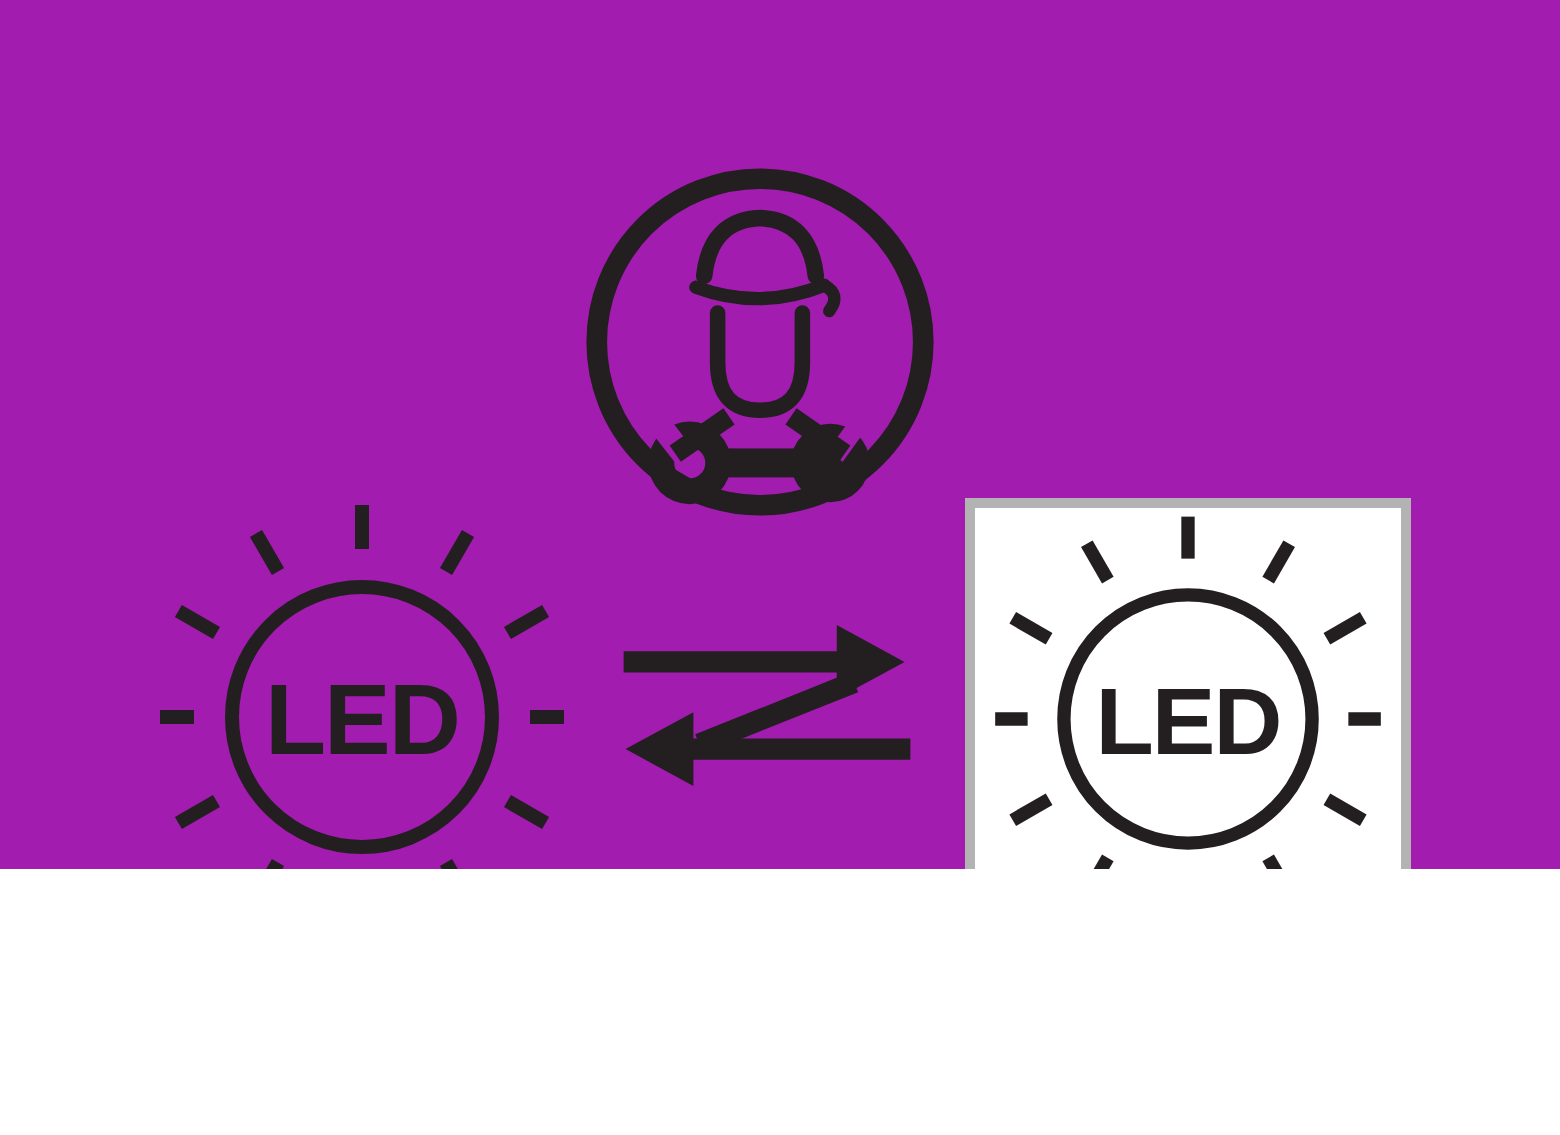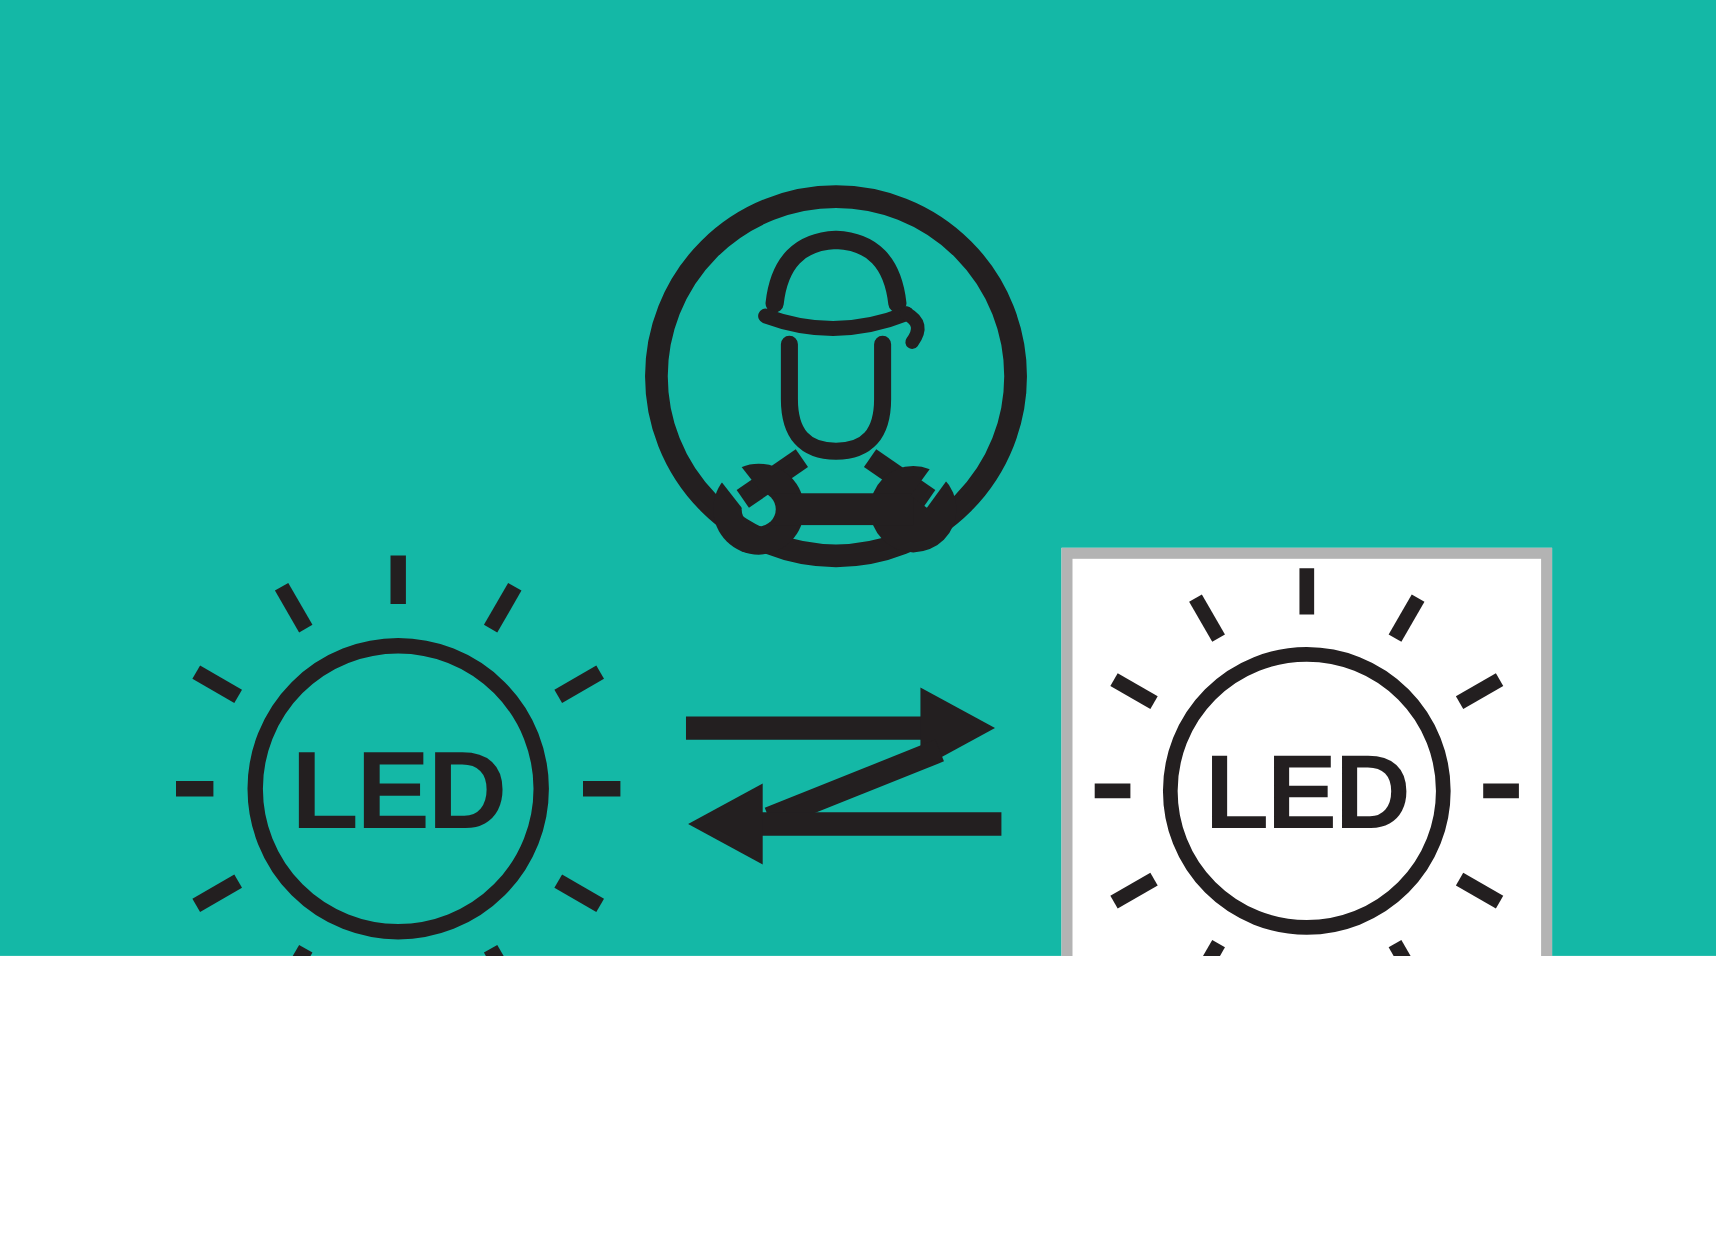--- a/index.html
+++ b/index.html
@@ -1,19 +1,19 @@
 <!DOCTYPE html>
 <html><head>
 <meta charset="utf-8">
 <style>
   html,body{margin:0;padding:0;background:#ffffff;}
   .canvas{
     position:relative;
     width:1560px;height:869px;
-    background:#14b8a6;
+    background:#a21caf;
     overflow:hidden;
     font-family:"Liberation Sans",sans-serif;
   }
   .abs{position:absolute;}
   .led-frame{
     box-sizing:border-box;
     width:446px;height:441px;
     border:10px solid #b3b3b3;
     display:flex;align-items:center;justify-content:center;
     background:#ffffff;

